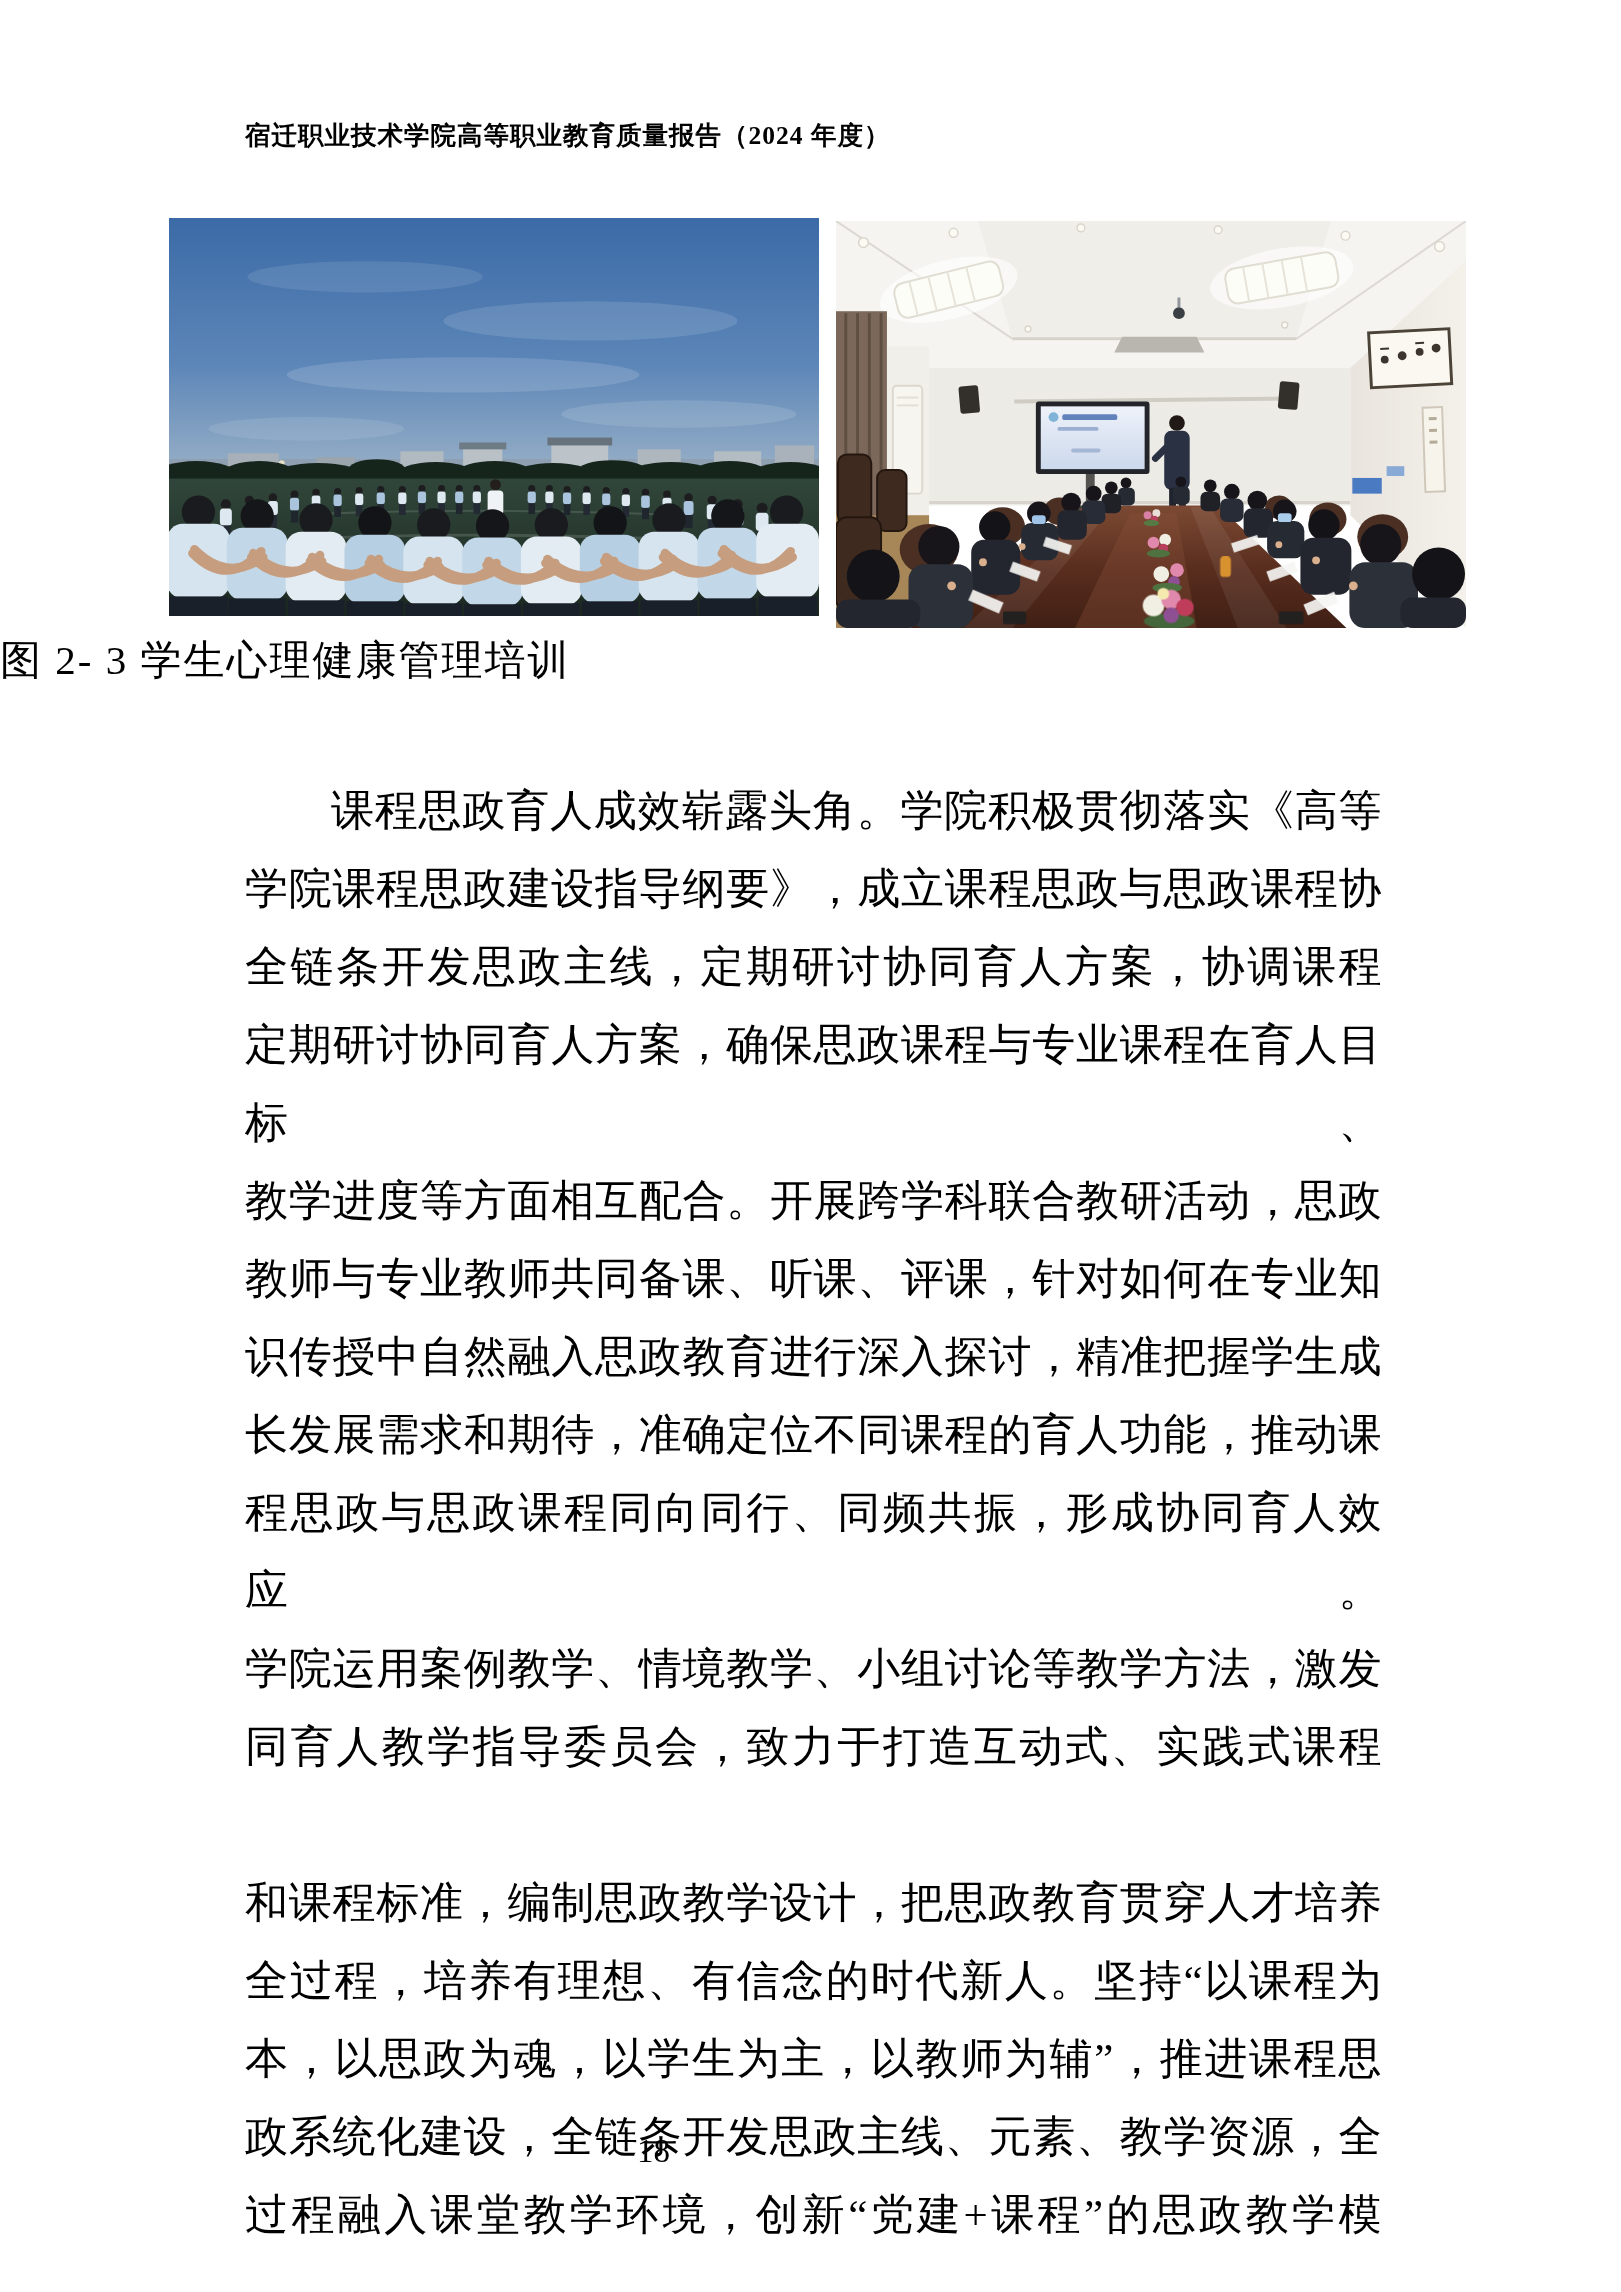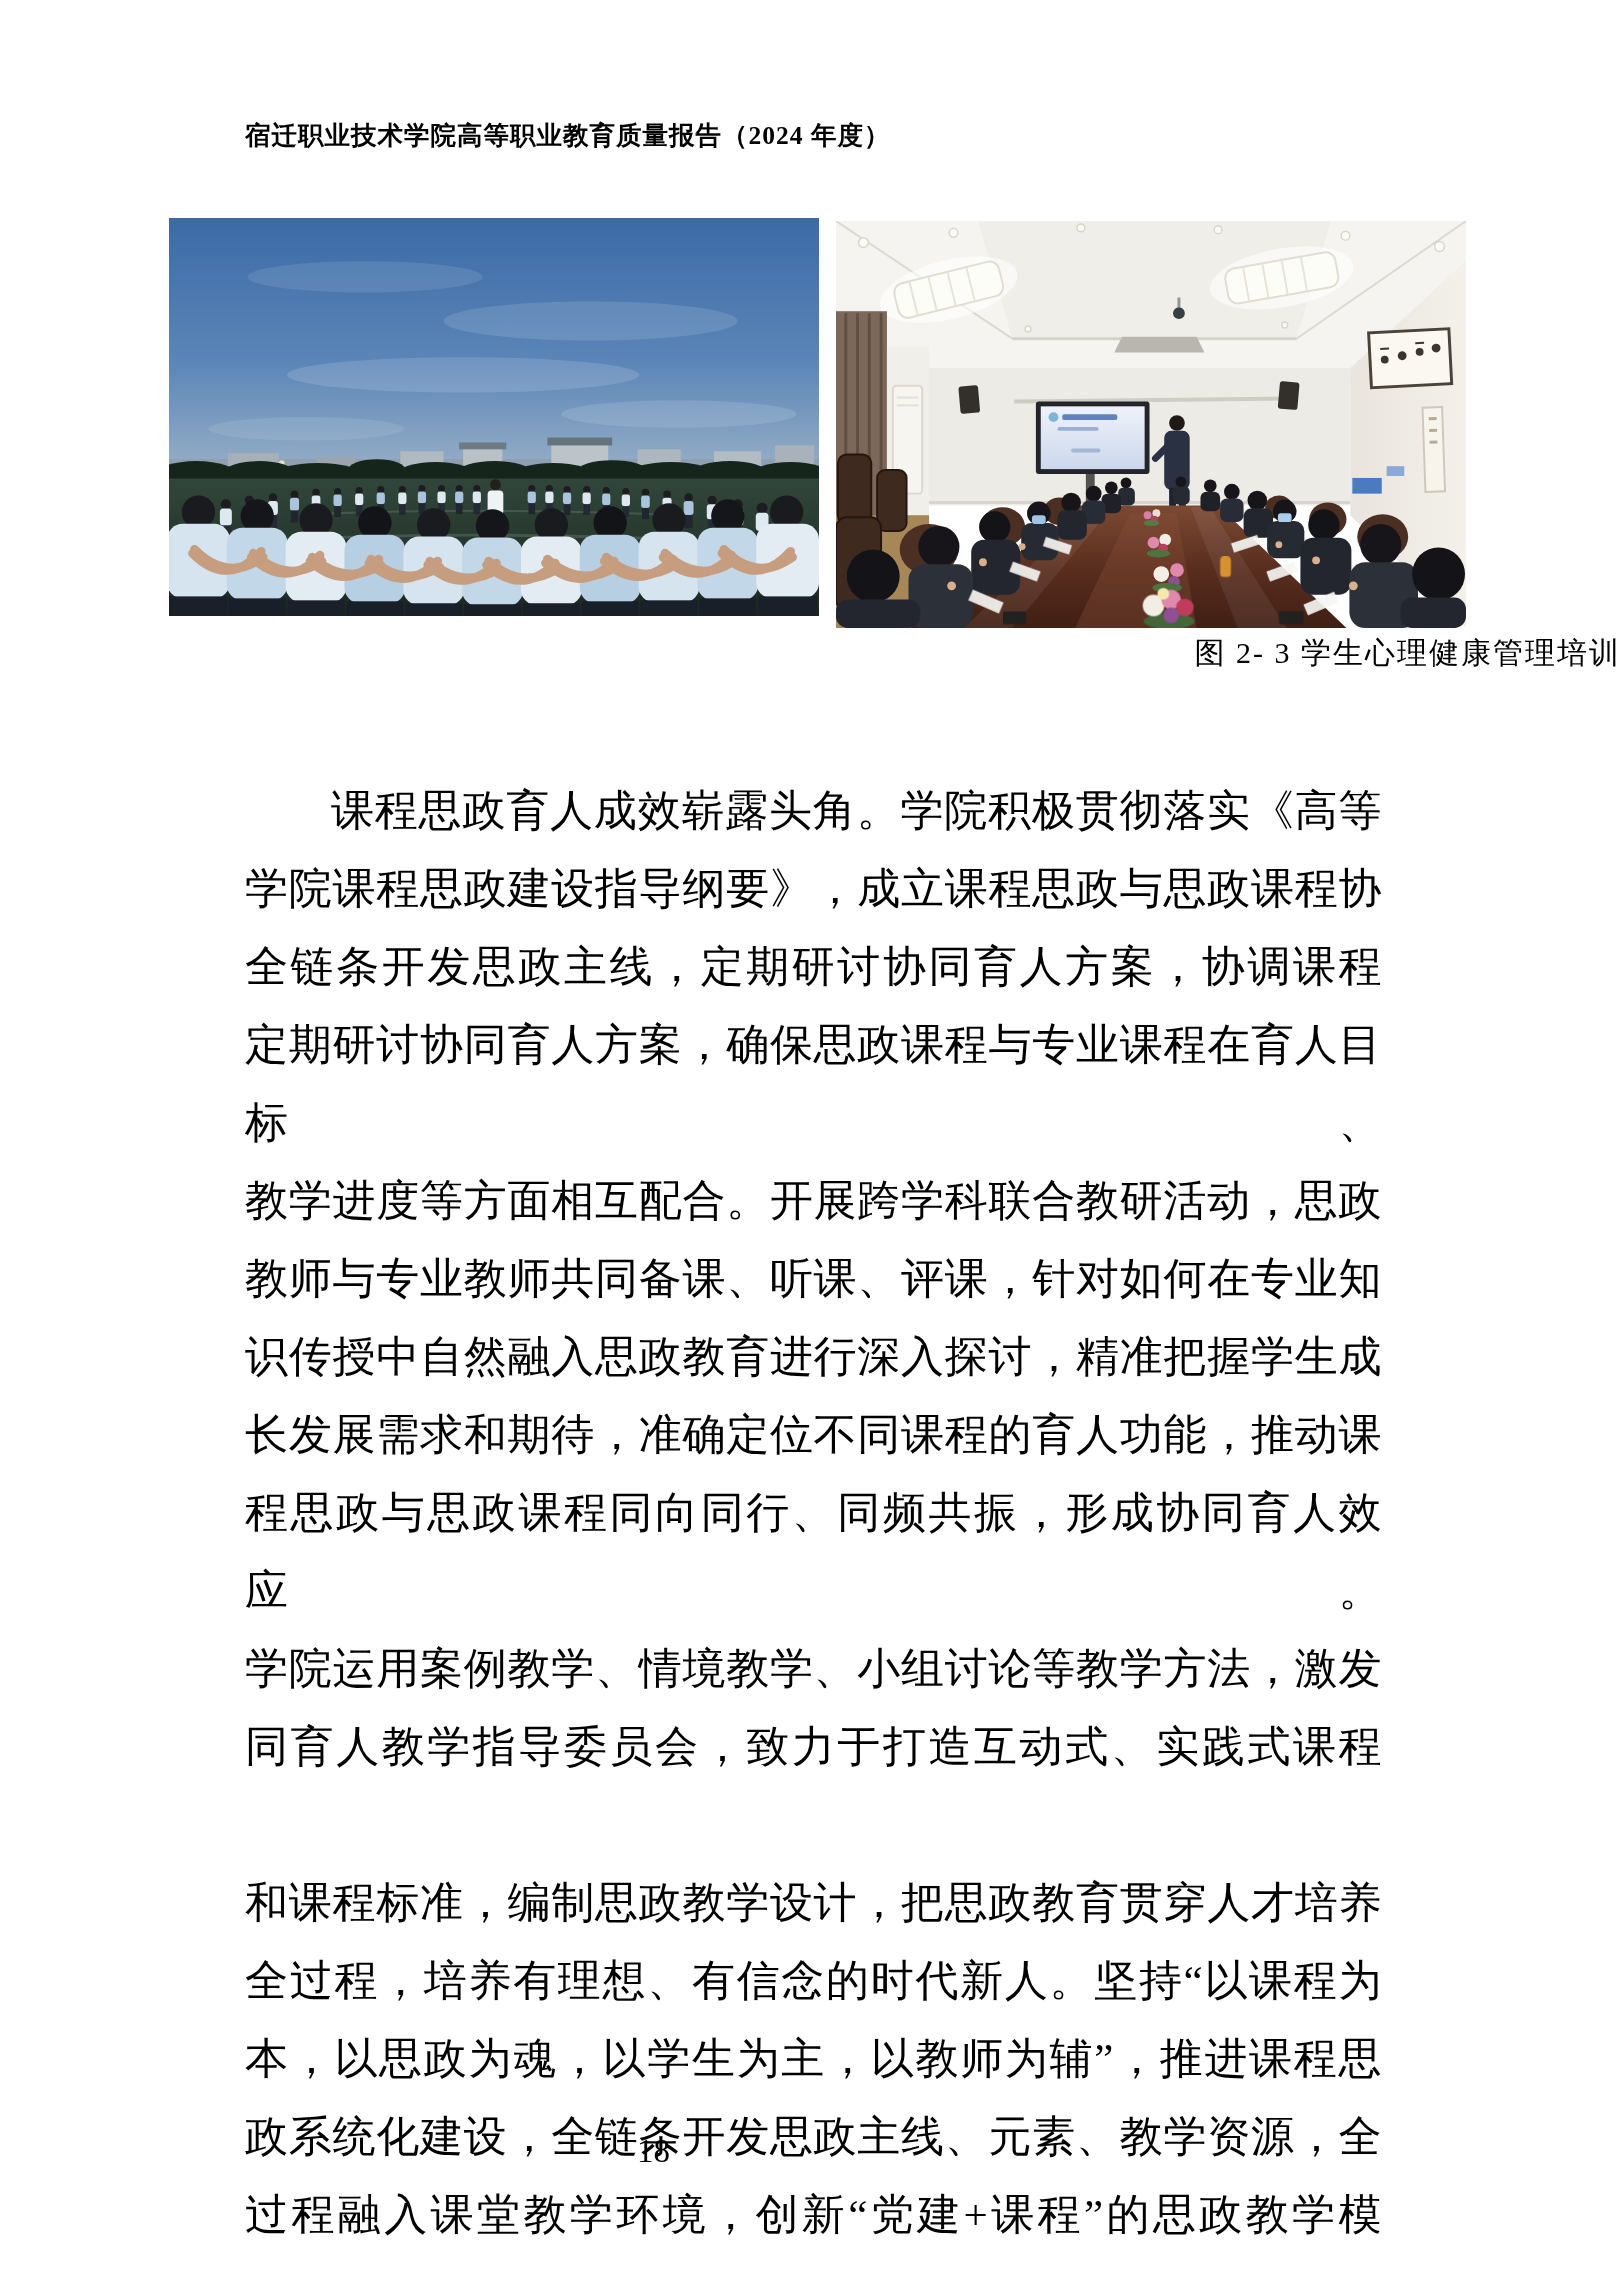--- a/index.html
+++ b/index.html
@@ -25,22 +25,22 @@
     top: 218px; left: 169px;
     width: 1297px; height: 410px;
   }
   .photo { position: absolute; overflow: hidden; }
   .photo svg { display: block; width: 100%; height: 100%; }
   .photo-left  { left: 0;    top: 0;  width: 650px; height: 398px; }
   .photo-right { left: 667px; top: 2.9px; width: 630px; height: 407px; }
   .caption {
     position: absolute;
     top: 633px; left: 0; width: 1621px;
-    text-align: right;
-    font-size: 30px;
+    text-align: left;
+    font-size: 41px;
     letter-spacing: 2px;
   }
   .bodytext {
     position: absolute;
     top: 729px; left: 245px; width: 1137px;
     font-size: 43px;
     line-height: 78px;
     text-align: justify;
     text-align-last: justify;
     text-indent: 86px;

